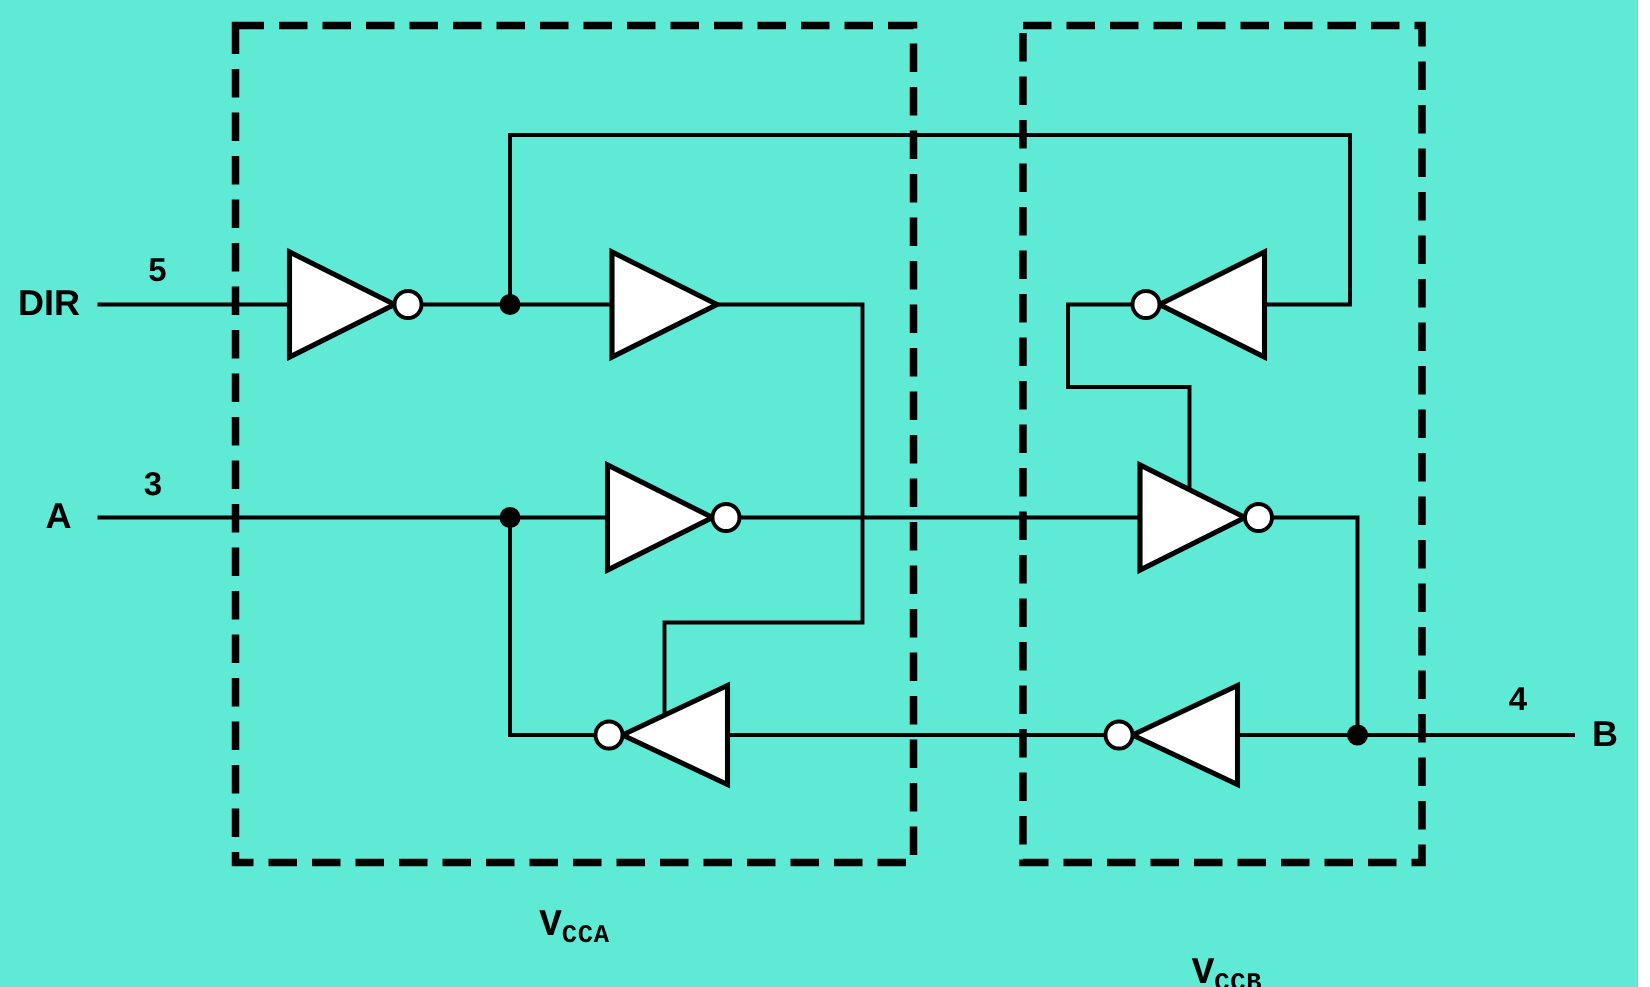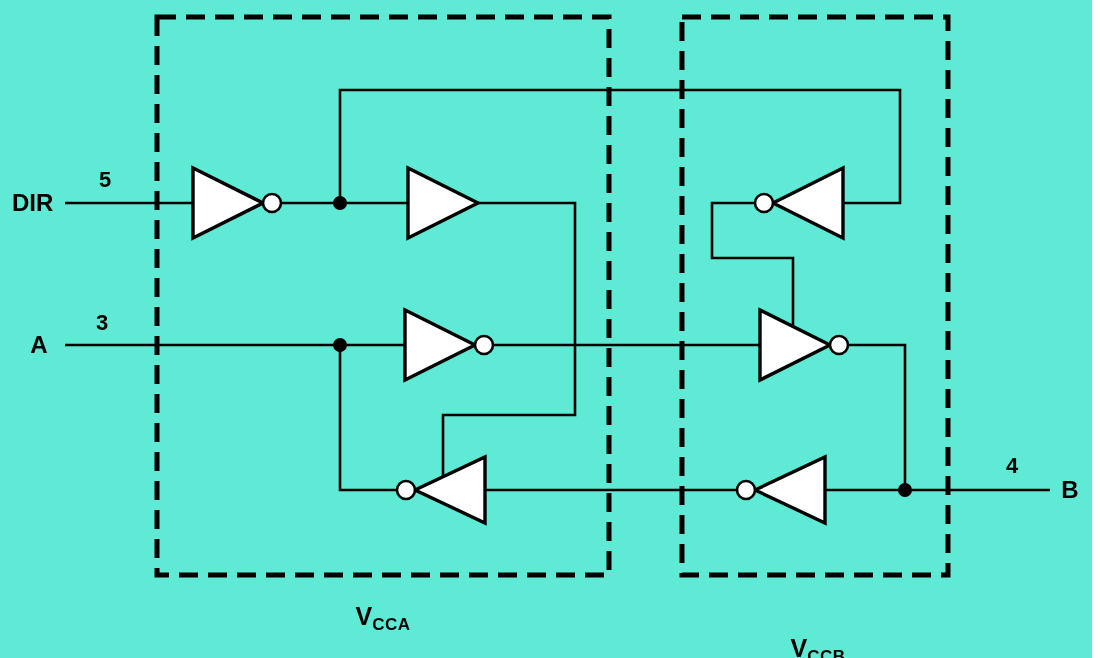--- a/index.html
+++ b/index.html
@@ -22,21 +22,21 @@
   }
   .lbl {
     position: absolute;
     color: #000;
     font-weight: bold;
     line-height: 1;
     white-space: nowrap;
   }
   .sig { font-size: 24px; }
   .pin { font-size: 22px; }
-  .supply { font-size: 25px; text-align: center; }
+  .supply { font-size: 25px; text-align: center; font-family: Liberation Mono, monospace; }
   .supply sub {
     font-size: 17px;
     font-weight: bold;
     vertical-align: -5px;
     letter-spacing: 0.5px;
   }
   .center { text-align: center; }
 </style>
 </head>
 <body>

